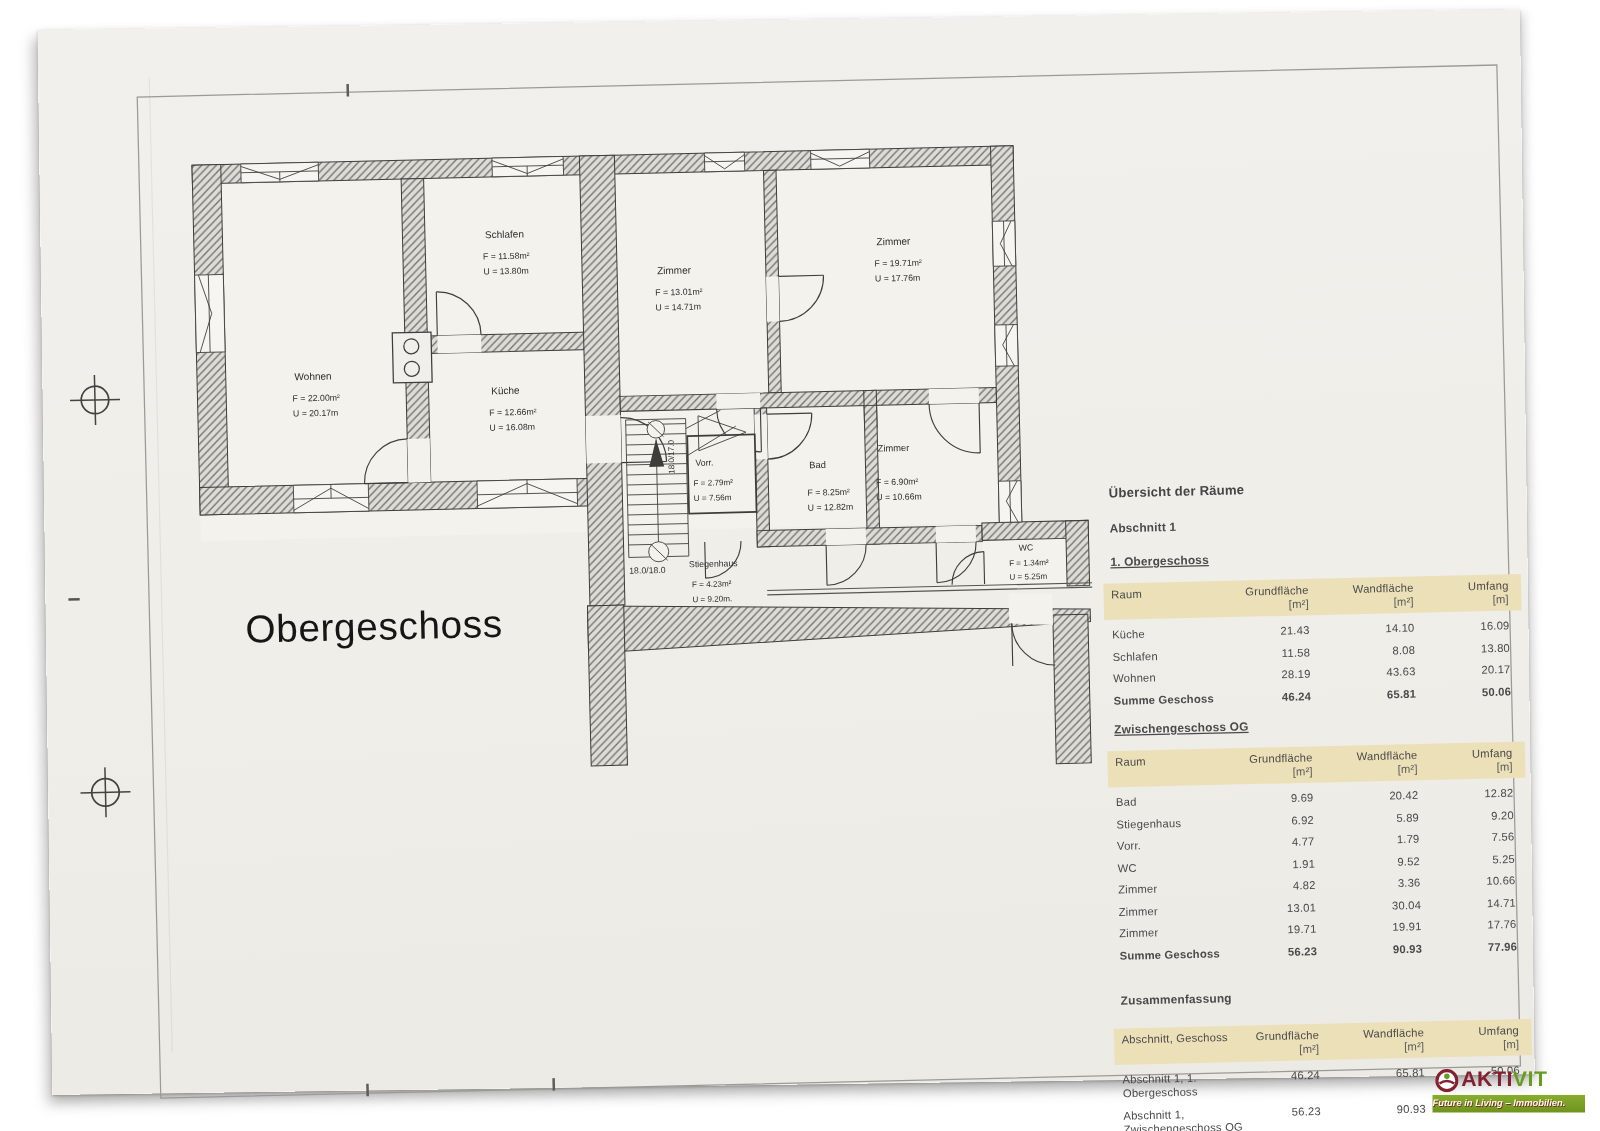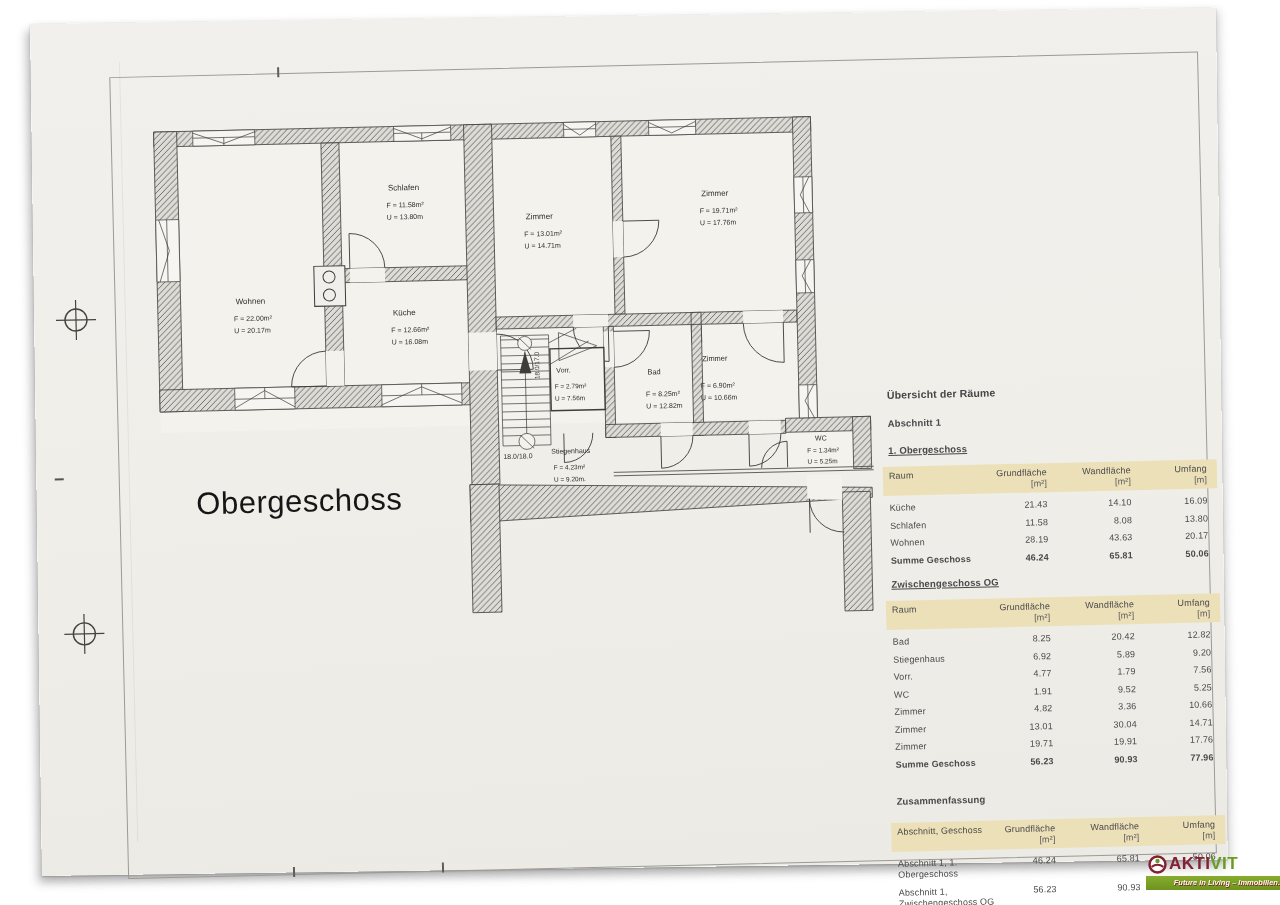--- a/index.html
+++ b/index.html
@@ -60,21 +60,21 @@
     position:absolute;left:1146px;top:855px;width:130px;height:48px;
     background:transparent;
   }
   .logo-top{display:flex;align-items:flex-start;gap:2px;padding-left:2px;}
   .logo-word{font-size:17px;font-weight:bold;letter-spacing:0.4px;line-height:18px;}
   .logo-banner{
     margin-top:1px;width:122px;
     background:linear-gradient(180deg,#87ac2f 0%,#6e941e 100%);
     border-top:1px solid #fbfbee;
     color:#fdf9e8;font-style:italic;font-weight:bold;font-size:7.5px;
-    text-align:right;padding:2px 0 3px 12px;
+    text-align:left;padding:2px 0 3px 0;
     text-shadow:0.6px 0.6px 0 #7e222f;
   }
   text{font-family:"Liberation Sans", sans-serif;}
 </style>
 </head>
 <body>
 
 <div class="paper">
   <div class="content">
 
@@ -373,21 +373,21 @@
         <span class="hl num">Grundfläche</span>
         <span class="hl num">Wandfläche</span>
         <span class="hl num">Umfang</span>
         <span class="hu"></span>
         <span class="hu num">[m²]</span>
         <span class="hu num">[m²]</span>
         <span class="hu num">[m]</span>
       </div>
       <div class="grid trow">
         <span>Bad</span>
-        <span class="num">8.25</span>
+        <span class="num">9.69</span>
         <span class="num">20.42</span>
         <span class="num">12.82</span>
       </div>
       <div class="grid trow">
         <span>Stiegenhaus</span>
         <span class="num">6.92</span>
         <span class="num">5.89</span>
         <span class="num">9.20</span>
       </div>
       <div class="grid trow">

